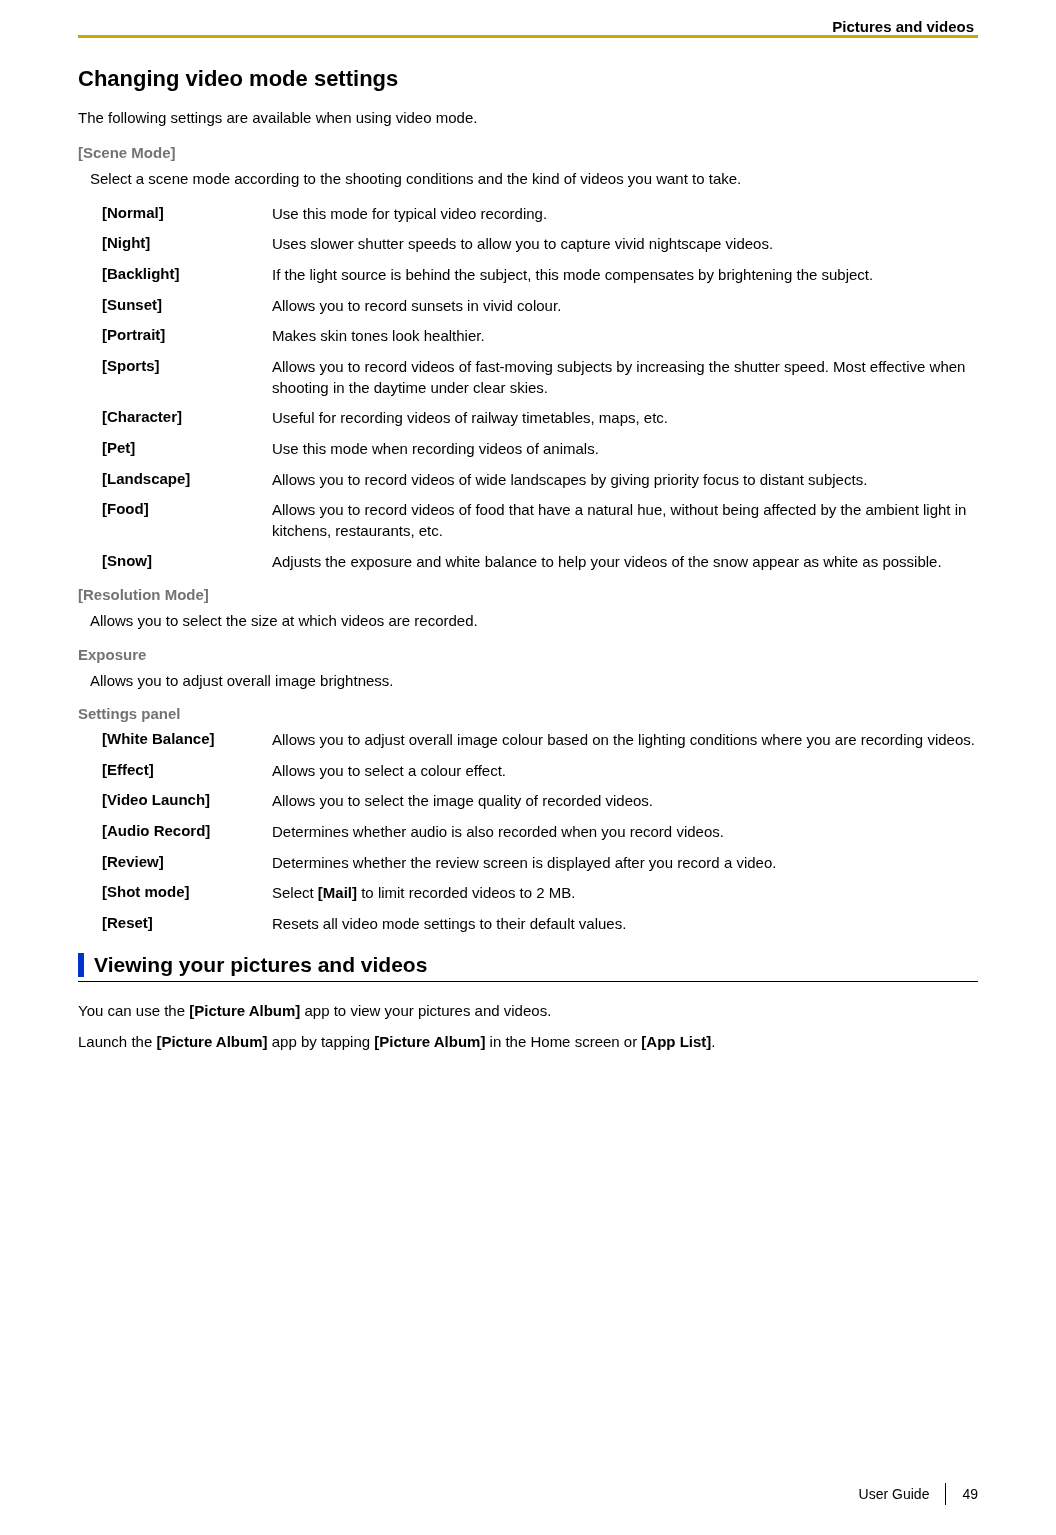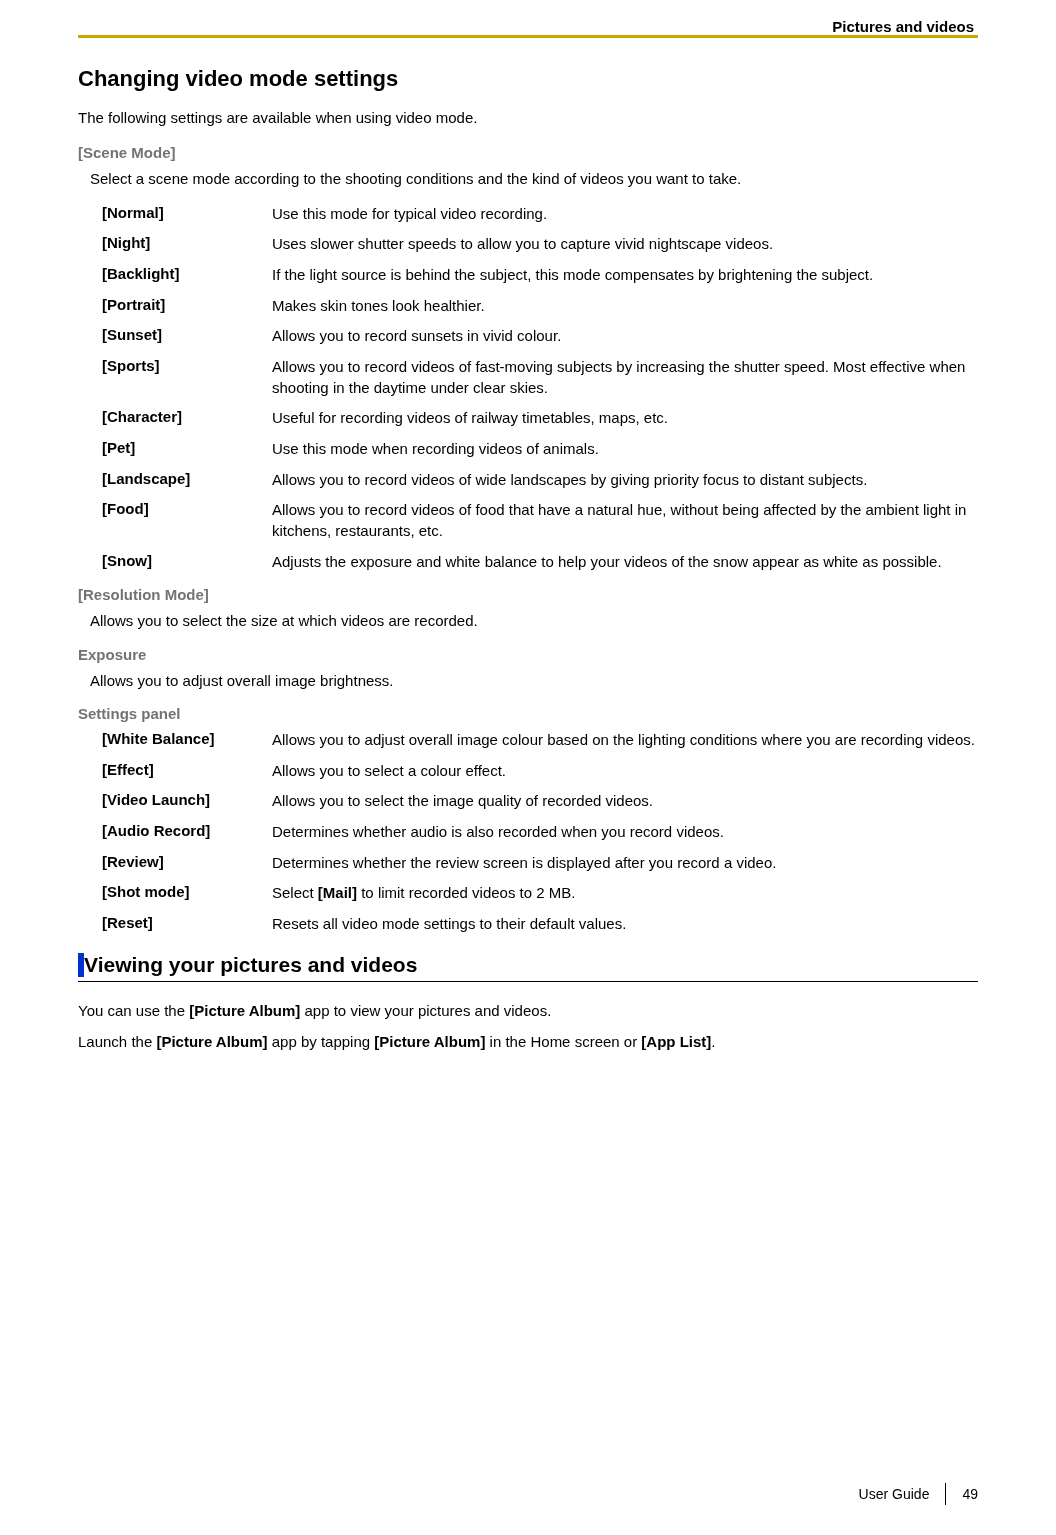--- a/index.html
+++ b/index.html
@@ -60,20 +60,21 @@
       flex: 0 0 170px;
       font-weight: bold;
     }
     .def-desc {
       flex: 1;
       line-height: 1.38;
     }
     .def-desc .b { font-weight: bold; }
     .section-heading {
       border-left: 6px solid #0033cc;
+      padding-left: 10px;
       font-size: 21px;
       font-weight: bold;
       margin-top: 18px;
       margin-bottom: 4px;
     }
     .section-rule {
       border-bottom: 1px solid #000;
       margin-bottom: 18px;
     }
     .para {
@@ -116,26 +117,26 @@
     </div>
     <div class="def-row">
       <div class="def-term">[Night]</div>
       <div class="def-desc">Uses slower shutter speeds to allow you to capture vivid nightscape videos.</div>
     </div>
     <div class="def-row">
       <div class="def-term">[Backlight]</div>
       <div class="def-desc">If the light source is behind the subject, this mode compensates by brightening the subject.</div>
     </div>
     <div class="def-row">
+      <div class="def-term">[Sunset]</div>
+      <div class="def-desc">Allows you to record sunsets in vivid colour.</div>
+    </div>
+    <div class="def-row">
       <div class="def-term">[Portrait]</div>
       <div class="def-desc">Makes skin tones look healthier.</div>
-    </div>
-    <div class="def-row">
-      <div class="def-term">[Sunset]</div>
-      <div class="def-desc">Allows you to record sunsets in vivid colour.</div>
     </div>
     <div class="def-row">
       <div class="def-term">[Sports]</div>
       <div class="def-desc">Allows you to record videos of fast-moving subjects by increasing the shutter speed. Most effective when shooting in the daytime under clear skies.</div>
     </div>
     <div class="def-row">
       <div class="def-term">[Character]</div>
       <div class="def-desc">Useful for recording videos of railway timetables, maps, etc.</div>
     </div>
     <div class="def-row">

